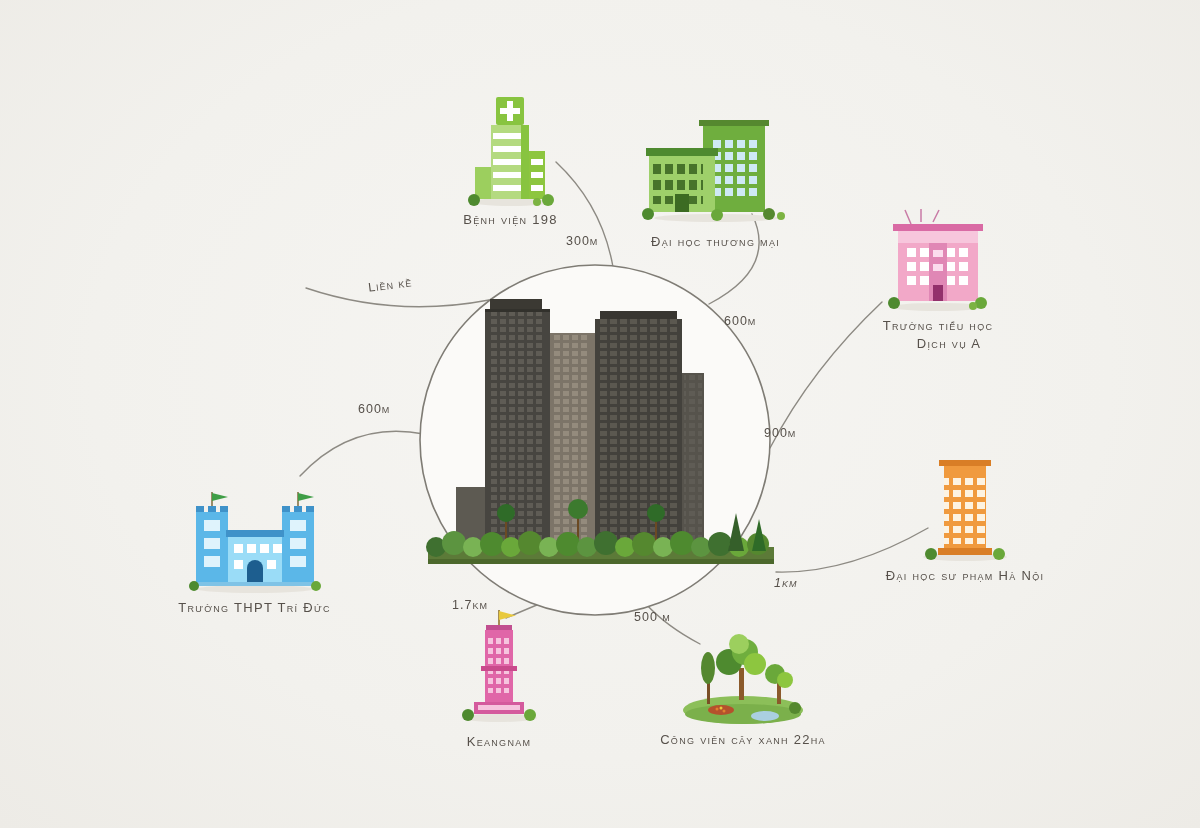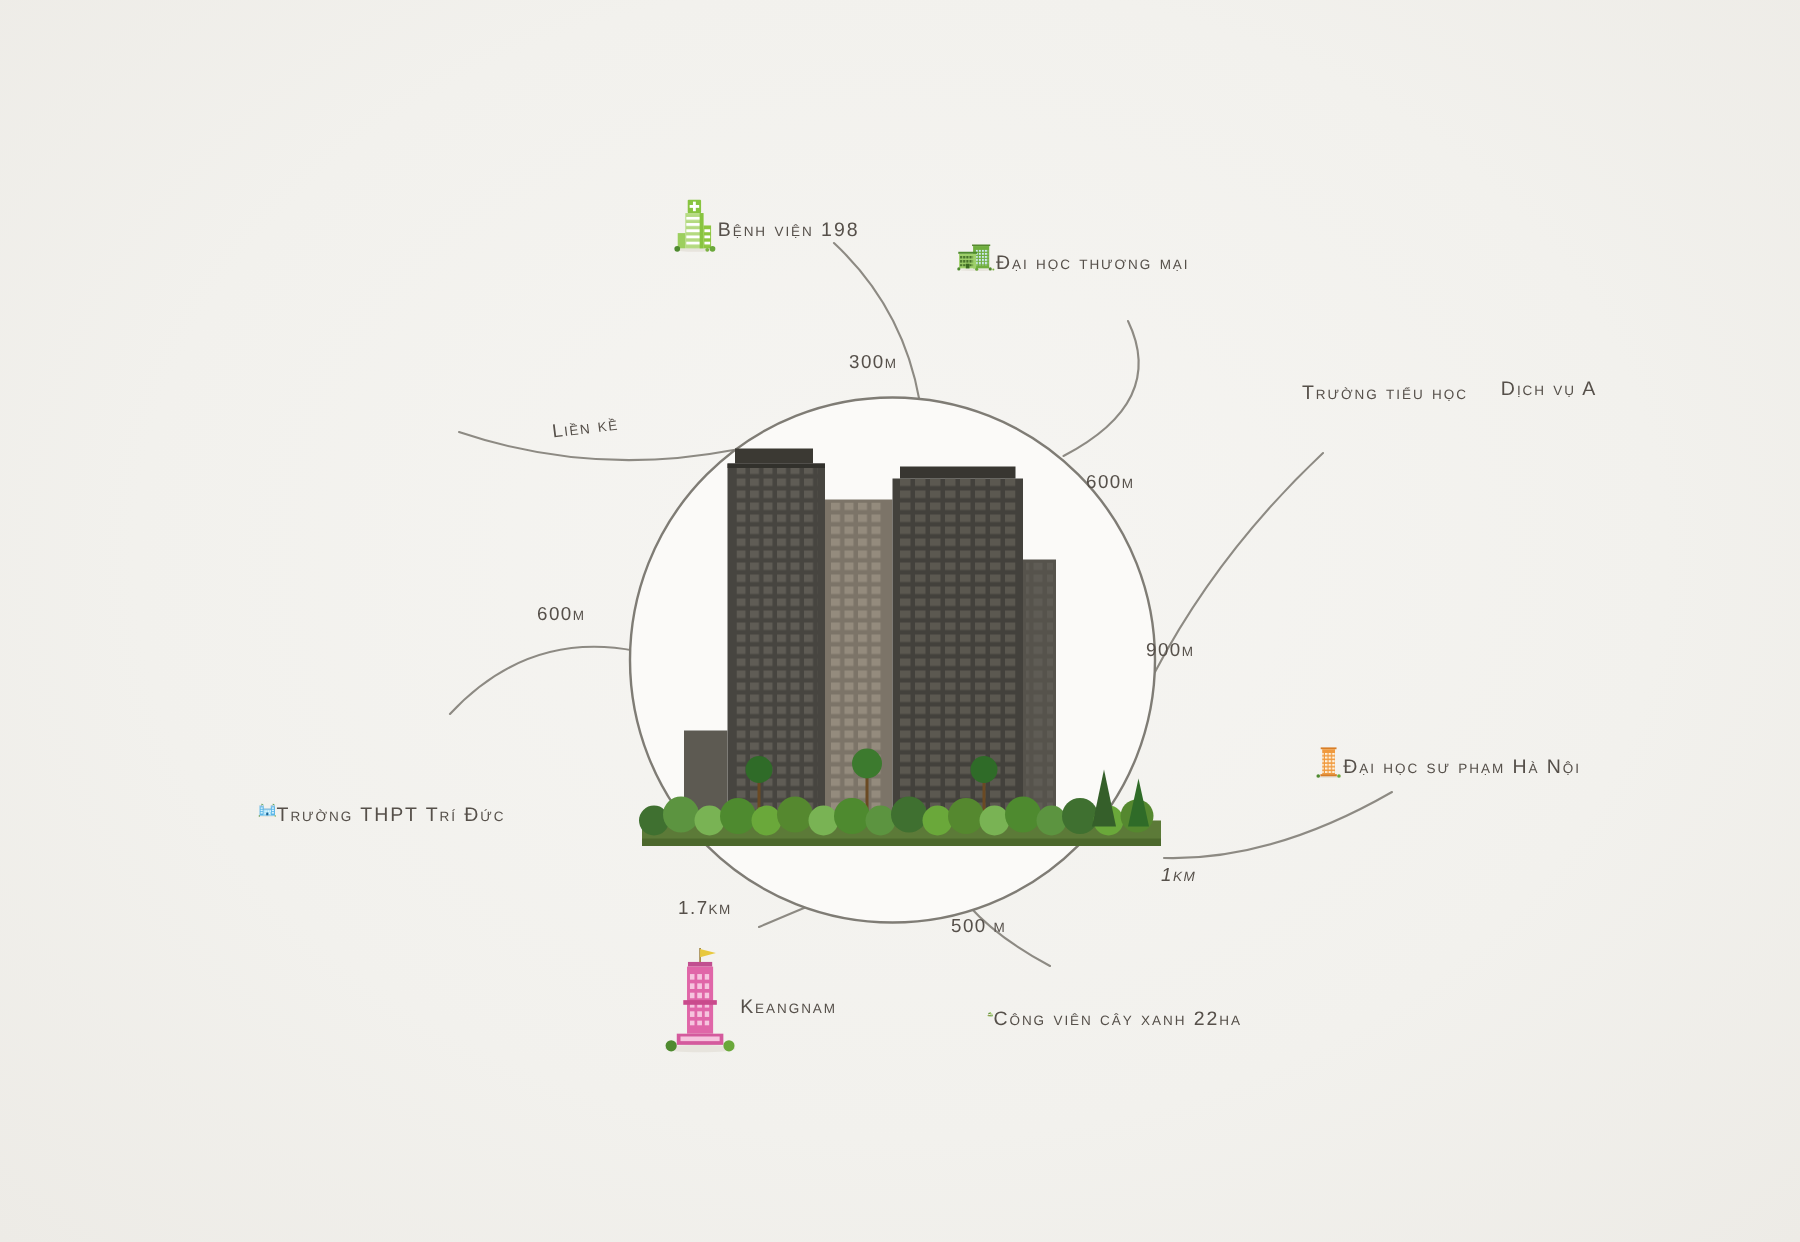--- a/index.html
+++ b/index.html
@@ -4,21 +4,21 @@
 <style>
   html,body{margin:0;padding:0;background:#e9e7e2;}
   .canvas{
     position:relative;width:1200px;height:828px;margin:0 auto;overflow:hidden;
     background:radial-gradient(ellipse at 50% 45%, #f6f5f2 0%, #f2f1ed 60%, #edebe6 100%);
     font-family:"Liberation Sans", sans-serif;
   }
   svg{display:block;}
   .connectors{position:absolute;left:0;top:0;z-index:1;}
   .center-building{position:absolute;left:410px;top:255px;z-index:2;}
-  .lm{position:absolute;display:flex;flex-direction:row;align-items:center;z-index:3;}
+  .lm{position:absolute;display:flex;flex-direction:column;align-items:center;z-index:3;}
   .lm-label{
     margin-top:5px;font-variant:small-caps;letter-spacing:1.3px;font-size:13px;
     color:#56504a;white-space:nowrap;line-height:1.35;text-align:center;
   }
   .dist{
     position:absolute;z-index:4;font-variant:small-caps;letter-spacing:1px;
     font-size:12.5px;color:#56504a;white-space:nowrap;
   }
   
   .lm-dolphin{left:190px;top:204px;width:135px;}

